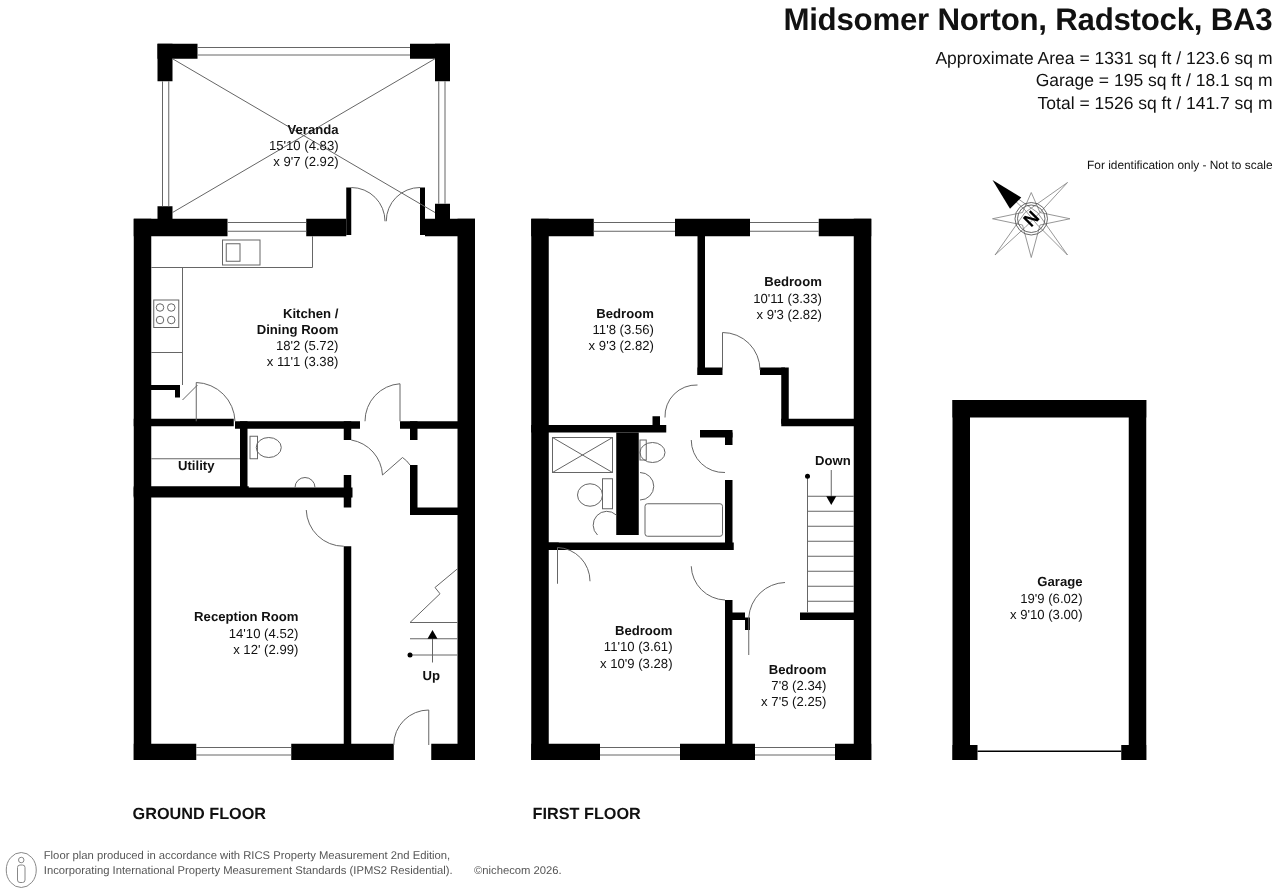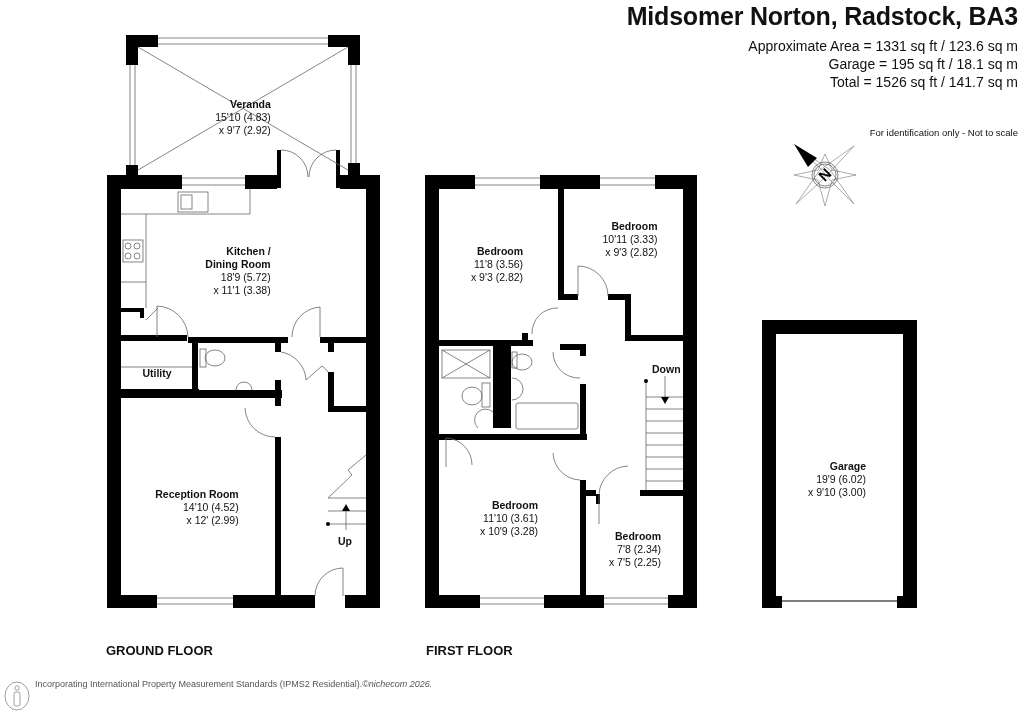--- a/index.html
+++ b/index.html
@@ -9,21 +9,21 @@
   #plan-svg { position: absolute; left: 0; top: 0; width: 1024px; height: 715px; }
   .title { right: 6px; top: 2px; font-size: 25px; font-weight: bold; letter-spacing: -0.2px; text-align: right; white-space: nowrap; }
   .area-line { right: 6px; font-size: 14px; text-align: left; white-space: nowrap; }
   .disclaimer { right: 6px; top: 96px; font-size: 9.5px; text-align: right; white-space: nowrap; margin-top: 31px; }
   .room-label { text-align: right; font-size: 10.5px; line-height: 13px; white-space: nowrap; transform: translateX(-50%); }
   .room-label .name { font-weight: bold; display: block; }
   .room-label .dim { display: block; }
   .floor-label { font-size: 13px; font-weight: bold; white-space: nowrap; margin-top: 21px; }
   .stair-label { font-size: 10.5px; font-weight: bold; }
   .footer { left: 35px; top: 679px; font-size: 9px; line-height: 11.5px; color: #555; white-space: nowrap; }
-  .footer .copy { margin-left: 0; font-style: italic; }
+  .footer .copy { margin-left: 17px; }
   .footer-icon { left: 4px; top: 681px; width: 26px; height: 30px; }
 </style>
 </head>
 <body>
 
 <svg id="plan-svg" viewBox="0 0 1024 715" xmlns="http://www.w3.org/2000/svg">
   <g fill="#000" stroke="none">
 
     <rect x="126" y="35" width="32" height="12"></rect>
       <rect x="126" y="35" width="12" height="30"></rect>
@@ -232,21 +232,21 @@
 </svg>
 
 <div class="abs room-label" style="left:243px;top:98px">
   <span class="name">Veranda</span>
   <span class="dim">15'10 (4.83)</span>
   <span class="dim">x 9'7 (2.92)</span>
 </div>
 <div class="abs room-label" style="left:238px;top:245px">
   <span class="name">Kitchen /</span>
   <span class="name">Dining Room</span>
-  <span class="dim">18'9 (5.72)</span>
+  <span class="dim">18'2 (5.72)</span>
   <span class="dim">x 11'1 (3.38)</span>
 </div>
 <div class="abs room-label" style="left:157px;top:367px">
   <span class="name">Utility</span>
 </div>
 <div class="abs room-label" style="left:197px;top:488px">
   <span class="name">Reception Room</span>
   <span class="dim">14'10 (4.52)</span>
   <span class="dim">x 12' (2.99)</span>
 </div>
@@ -281,14 +281,15 @@
   <span class="dim">19'9 (6.02)</span>
   <span class="dim">x 9'10 (3.00)</span>
 </div>
 
 <svg class="abs footer-icon" viewBox="0 0 26 30">
   <ellipse cx="13" cy="15" rx="12" ry="14" fill="none" stroke="#888" stroke-width="0.8"></ellipse>
   <circle cx="13" cy="7" r="2.2" fill="none" stroke="#888" stroke-width="0.8"></circle>
   <rect x="10" y="11" width="6" height="14" rx="2" fill="none" stroke="#888" stroke-width="0.8"></rect>
 </svg>
 <div class="abs footer">
+  <div>Floor plan produced in accordance with RICS Property Measurement 2nd Edition,</div>
   <div><span>Incorporating International Property Measurement Standards (IPMS2 Residential).</span><span class="copy">©nichecom 2026.</span></div>
 </div>
 
 </body></html>

